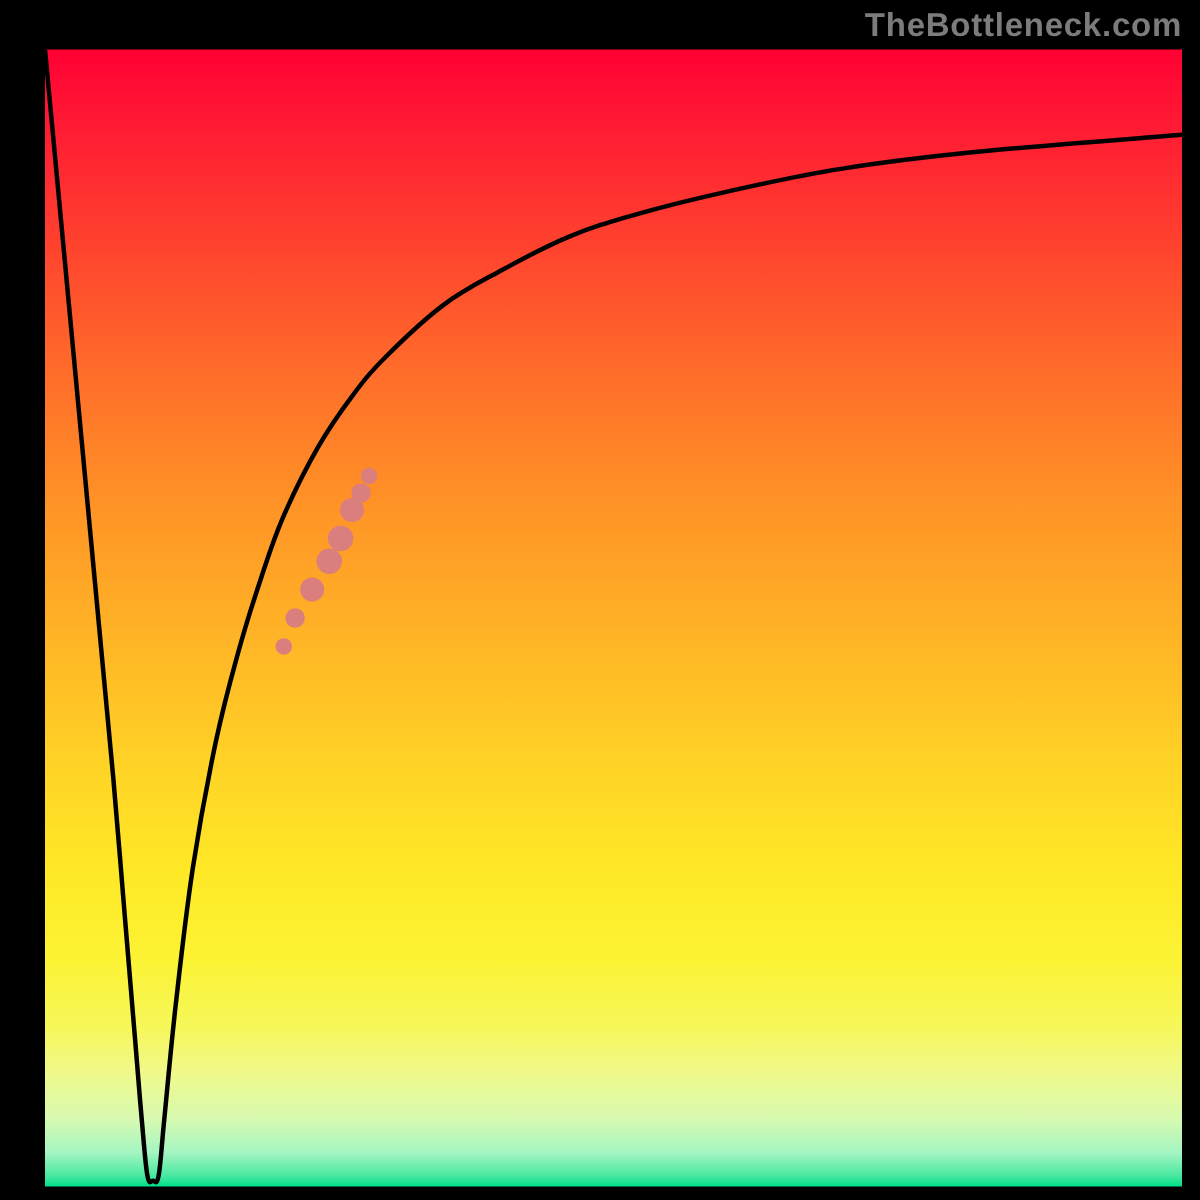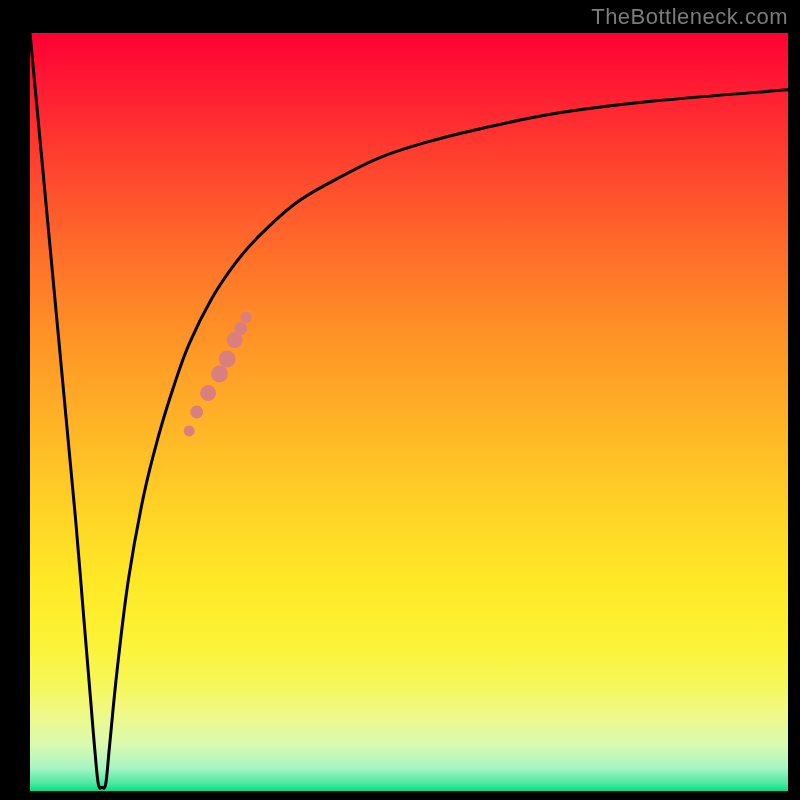--- a/index.html
+++ b/index.html
@@ -10,21 +10,21 @@
     position: relative;
     overflow: hidden;
     font-family: Arial, Helvetica, sans-serif;
   }
   .attribution {
     position: absolute;
     top: 4px;
     right: 12px;
     color: #7c7c7c;
     font-size: 22px;
-    font-weight: 400;
+    font-weight: 700;
     letter-spacing: 0.5px;
   }
   .plot-area {
     position: absolute;
     left: 30px;
     top: 33px;
     width: 758px;
     height: 758px;
   }
   .gradient-bg {

